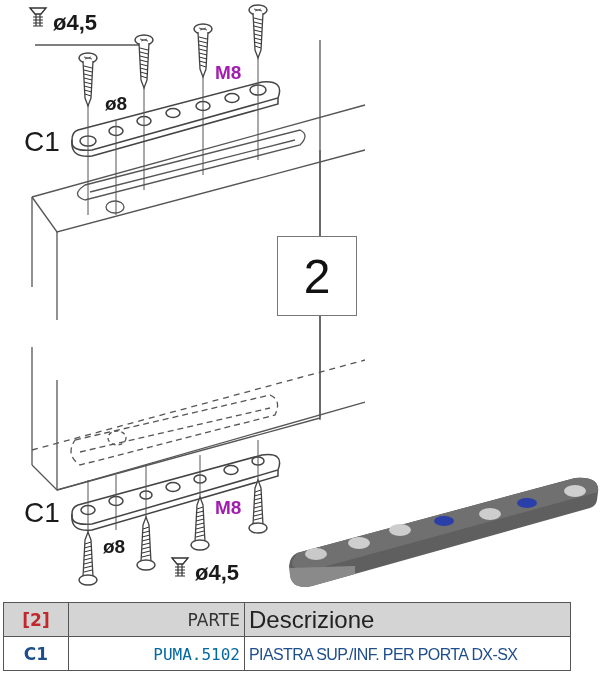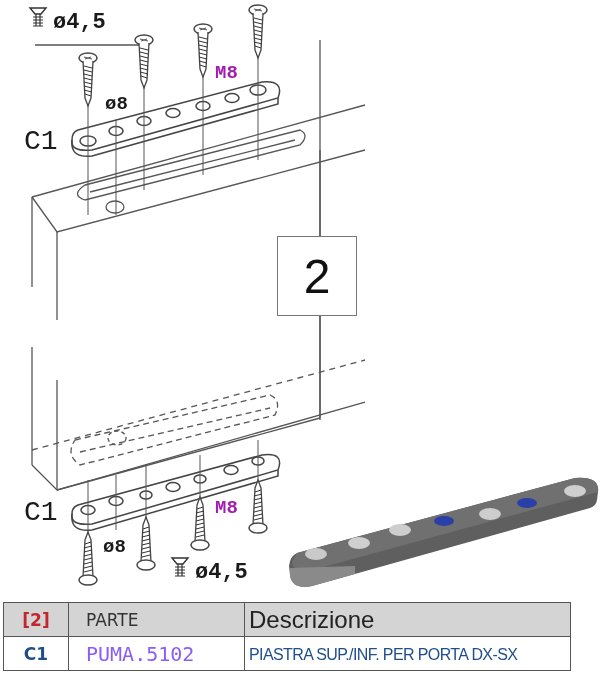--- a/index.html
+++ b/index.html
@@ -1,29 +1,29 @@
 <!DOCTYPE html>
 <html><head>
 <meta charset="utf-8">
 <style>
   html, body { margin:0; padding:0; background:#ffffff; }
   body { width:610px; height:678px; position:relative; overflow:hidden; font-family:"Liberation Sans", sans-serif; }
   .diagram { position:absolute; left:0; top:0; width:610px; height:600px; }
-  .lbl { position:absolute; font-family:Liberation Mono, monospace; font-weight:bold; color:#1a1a1a; white-space:nowrap; }
+  .lbl { position:absolute; font-family:Liberation Sans, sans-serif; font-weight:bold; color:#1a1a1a; white-space:nowrap; }
   .lbl.gray { color:#a21caf; }
   .callout { position:absolute; left:277px; top:236px; width:78px; height:78px; border:1.5px solid #777; background:#fff;
              display:flex; align-items:center; justify-content:center; font-size:48px; color:#111; font-family:"Liberation Sans", sans-serif; }
   table.parts { position:absolute; left:3px; top:602px; width:568px; border-collapse:collapse; font-family:"DejaVu Sans", sans-serif; }
   table.parts td { border:1.5px solid #555; height:33px; padding:0 4px; font-size:17px; }
   table.parts tr.head td { background:#d4d4d4; color:#333; }
   table.parts td.c0 { width:56px; text-align:center; }
-  table.parts td.c1 { width:154px; text-align:left;padding-left:17px; }
+  table.parts td.c1 { width:154px; text-align:right;padding-left:17px; }
   .ref { color:#c0282d; font-weight:bold; }
   .code { color:#1f4e8c; font-weight:bold; }
-  .pn { color:#8b5cf6; font-family:"DejaVu Sans Mono", monospace; font-size:20px; }
+  .pn { color:#0369a1; font-family:"DejaVu Sans Mono", monospace; font-size:16px; }
   .desc { color:#1f4e8c; font-family:"Liberation Sans", sans-serif; font-size:16px; letter-spacing:-0.6px; }
   .deschead { color:#222; font-family:"Liberation Sans", sans-serif; font-size:24px; }
 </style>
 </head>
 <body>
 
 <div class="diagram">
   <svg width="610" height="600" viewBox="0 0 610 600">
     <defs>
       <g id="screw">

